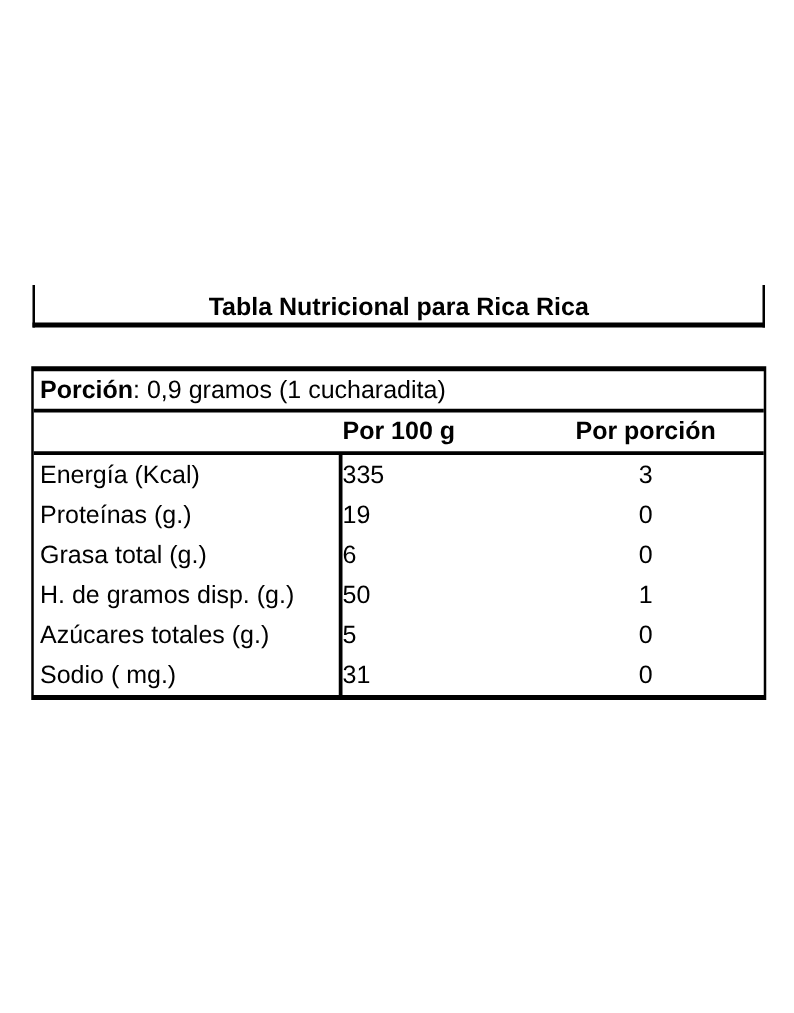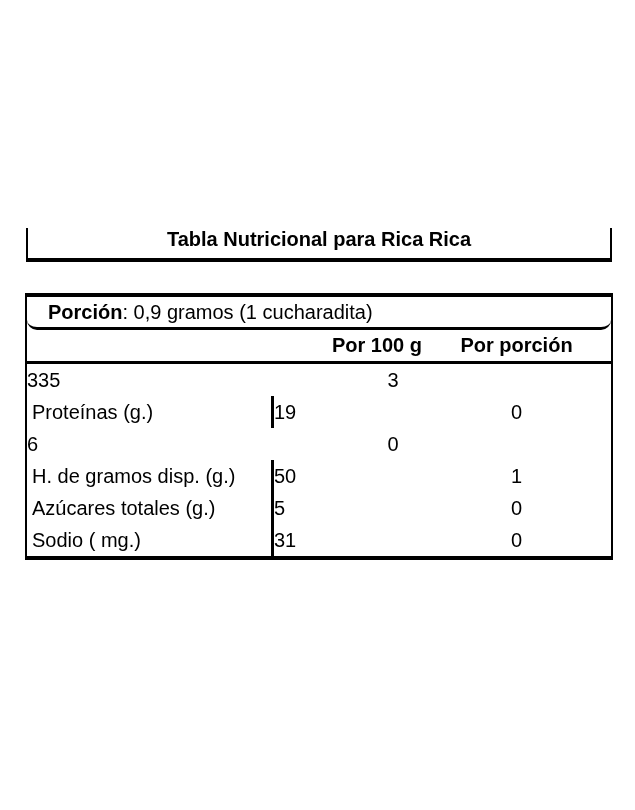--- a/index.html
+++ b/index.html
@@ -26,21 +26,21 @@
     position: absolute;
     left: 26px;
     top: 228px;
     width: 586px;
     height: 34px;
     box-sizing: border-box;
     border-left: 2px solid #000;
     border-right: 2px solid #000;
     border-bottom: 4px solid #000;
     display: flex;
-    align-items: flex-start;
+    align-items: flex-end;
     justify-content: center;
   }
   .title-box .title-text {
     font-size: 20px;
     font-weight: bold;
     letter-spacing: 0;
     white-space: nowrap;
   }
 
   
@@ -54,38 +54,37 @@
     border-top-width: 4px;
     border-bottom-width: 4px;
     font-size: 20px;
     background: #ffffff;
   }
 
   .portion-row {
     height: 30px;
     line-height: 30px;
     border-bottom: 3px solid #000;
-    padding-left: 21px;
+    padding-left: 5px;
     white-space: nowrap;
     overflow: hidden;
-    border-radius: 10px;
   }
   .portion-row .portion-label {
     font-weight: bold;
   }
 
   .header-row {
     display: flex;
     height: 31px;
     line-height: 31px;
     border-bottom: 3px solid #000;
     font-weight: bold;
   }
   .header-row .h-spacer   { width: 247px; }
-  .header-row .h-per100   { width: 148px; text-align: right; }
+  .header-row .h-per100   { width: 148px; text-align: left; }
   .header-row .h-portion  { flex: 1; text-align: center; }
 
   .body-rows .body-row {
     display: flex;
     height: 32px;
     line-height: 32px;
   }
   .body-row .cell-label {
     width: 247px;
     box-sizing: border-box;
@@ -121,31 +120,33 @@
 
     <div class="header-row">
       <div class="h-spacer"></div>
       <div class="h-per100">Por 100 g</div>
       <div class="h-portion">Por porción</div>
     </div>
 
     <div class="body-rows">
 
       <div class="body-row">
+        <div class="cell-label">Energía (Kcal)</div>
         <div class="cell-per100">335</div>
         <div class="cell-portion">3</div>
       </div>
 
       <div class="body-row">
         <div class="cell-label">Proteínas (g.)</div>
         <div class="cell-per100">19</div>
         <div class="cell-portion">0</div>
       </div>
 
       <div class="body-row">
+        <div class="cell-label">Grasa total (g.)</div>
         <div class="cell-per100">6</div>
         <div class="cell-portion">0</div>
       </div>
 
       <div class="body-row">
         <div class="cell-label">H. de gramos disp. (g.)</div>
         <div class="cell-per100">50</div>
         <div class="cell-portion">1</div>
       </div>
 

